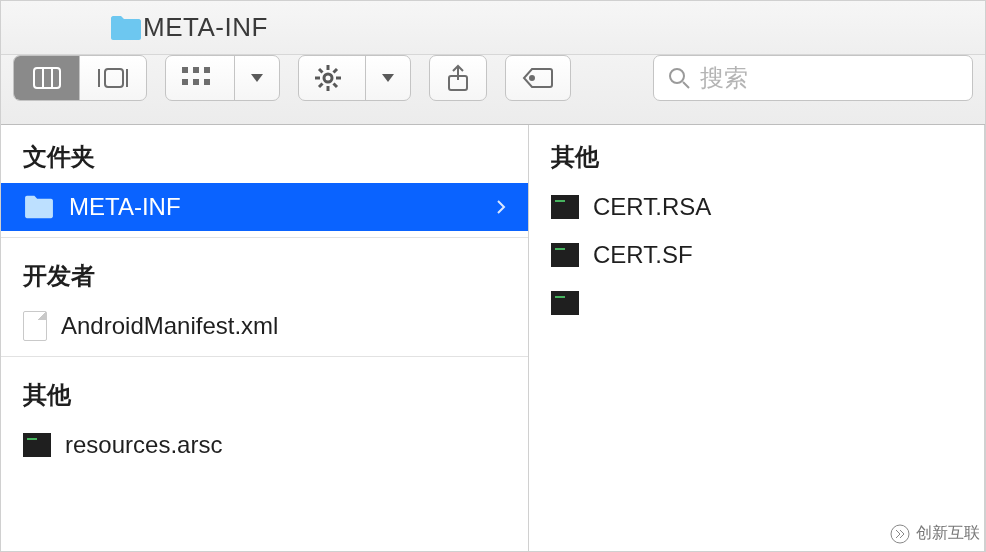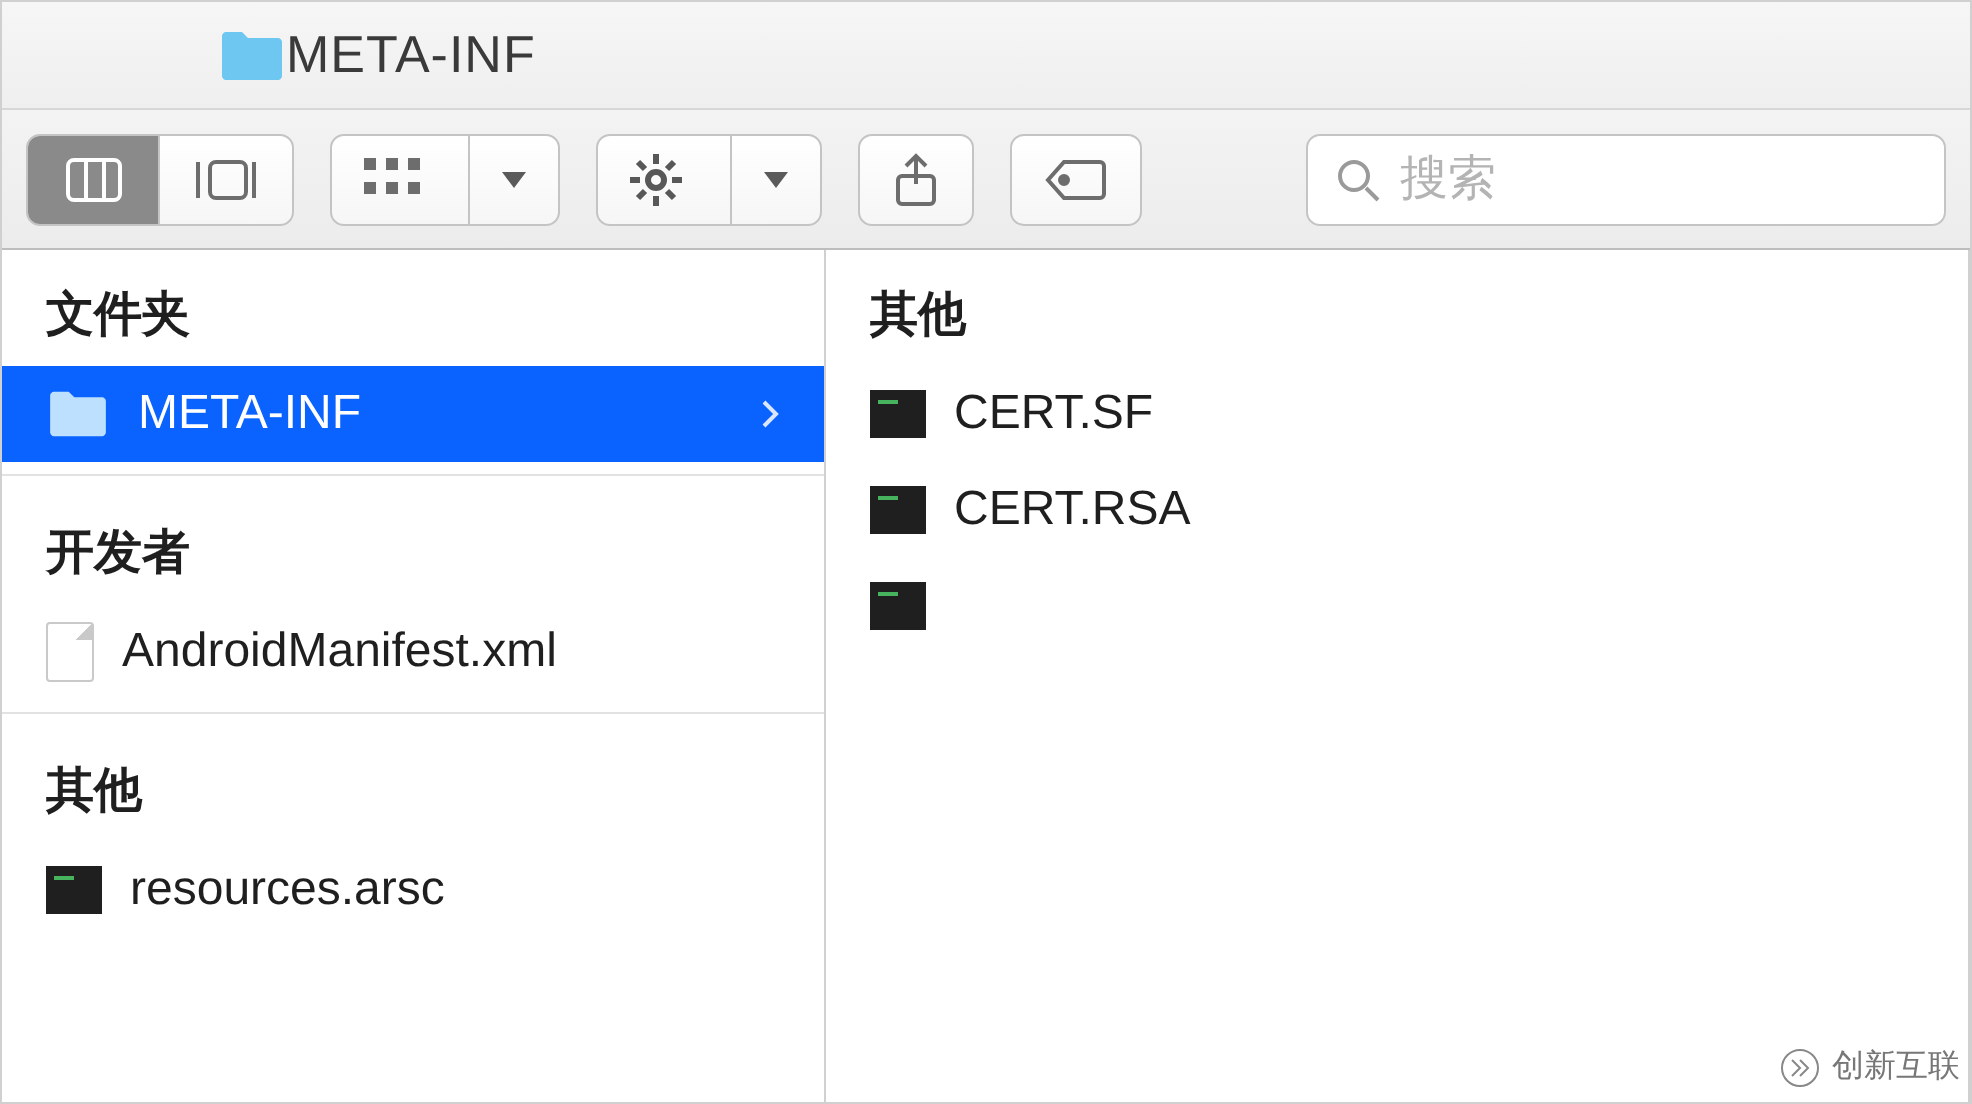--- a/index.html
+++ b/index.html
@@ -4,39 +4,39 @@
 <style>
   * { box-sizing: border-box; margin: 0; padding: 0; }
   html, body { width: 986px; height: 552px; font-family: -apple-system, "Helvetica Neue", Arial, sans-serif; background: #fff; overflow: hidden; }
   .window { width: 986px; height: 552px; display: flex; flex-direction: column; border: 1px solid #d0d0d0; }
 
   
   .titlebar { height: 54px; background: linear-gradient(#f6f6f6,#efefef); display: flex; align-items: center; padding-left: 108px; border-bottom: 1px solid #d7d7d7; }
   .titlebar .title { font-size: 26px; color: #3a3a3a; letter-spacing: .5px; }
 
   
-  .toolbar { height: 70px; background: linear-gradient(#f3f3f3,#ececec); border-bottom: 1px solid #bdbdbd; display: flex; align-items: center; padding: 0 12px; gap: 18px; }
+  .toolbar { height: 70px; background: linear-gradient(#f3f3f3,#ececec); border-bottom: 1px solid #bdbdbd; display: flex; padding: 0 12px; gap: 18px; }
   .seg { display:flex; border:1px solid #c4c4c4; border-radius:7px; overflow:hidden; background:linear-gradient(#ffffff,#f6f6f6); height:46px; }
   .seg .seg-btn { width:66px; display:flex; align-items:center; justify-content:center; border-right:1px solid #c4c4c4; }
   .seg .seg-btn:last-child { border-right:none; }
   .seg .seg-btn.active { background:#8a8a8a; }
   .btn { height:46px; border:1px solid #c4c4c4; border-radius:7px; background:linear-gradient(#ffffff,#f6f6f6); display:flex; align-items:center; justify-content:center; padding:0 16px; gap:8px; }
   .btn.split { padding:0; }
   .btn.split > div { padding:0 16px; height:100%; display:flex; align-items:center; justify-content:center; }
   .btn.split > div + div { border-left:1px solid #c4c4c4; }
   .toolbar-spacer { flex:1; }
   .search { height:46px; width:320px; border:1px solid #c4c4c4; border-radius:7px; background:#fff; display:flex; align-items:center; padding:0 14px; gap:10px; }
   .search input { border:none; outline:none; font-size:24px; color:#555; background:transparent; width:100%; }
   .search input::placeholder { color:#b4b4b4; }
   svg { display:block; }
 
   
   .columns { flex:1; display:flex; min-height:0; }
   .col { border-right:1px solid #d0d0d0; overflow-y:auto; background:#fff; }
-  .col.left { width:412px; }
+  .col.left { width:528px; }
   .col.right { flex:1; }
   .section-header { font-size:24px; font-weight:600; color:#1f1f1f; padding:16px 22px 10px; }
   .row { height:48px; display:flex; align-items:center; padding:0 22px; gap:14px; font-size:24px; color:#1f1f1f; }
   .row.selected { background:#0a63ff; color:#fff; }
   .row .chev { margin-left:auto; color:inherit; opacity:.85; }
   .row.dim .chev { color:#888; }
   .folder-ic { width:32px; height:26px; }
   .folder-ic.blue path { fill:#74cdf5; }
   .folder-ic.sel path { fill:#bde0ff; }
   .file-page { width:24px; height:30px; border:1px solid #c9c9c9; border-radius:2px; position:relative; background:#fff; }
@@ -186,25 +186,25 @@
         <div class="section-header">其他</div>
         <div class="row ">
           <span class="exec-ic"></span>
           <span>resources.arsc</span>
         </div>
       </div>
     <div class="col right" id="col-right">
         <div class="section-header">其他</div>
         <div class="row ">
           <span class="exec-ic"></span>
+          <span>CERT.RSA</span>
+        </div>
+        <div class="row ">
+          <span class="exec-ic"></span>
           <span>CERT.SF</span>
-        </div>
-        <div class="row ">
-          <span class="exec-ic"></span>
-          <span>CERT.RSA</span>
         </div>
         <div class="row ">
           <span class="exec-ic"></span>
         </div>
       </div>
   </div>
 
 </div>
 
 <div class="watermark">

